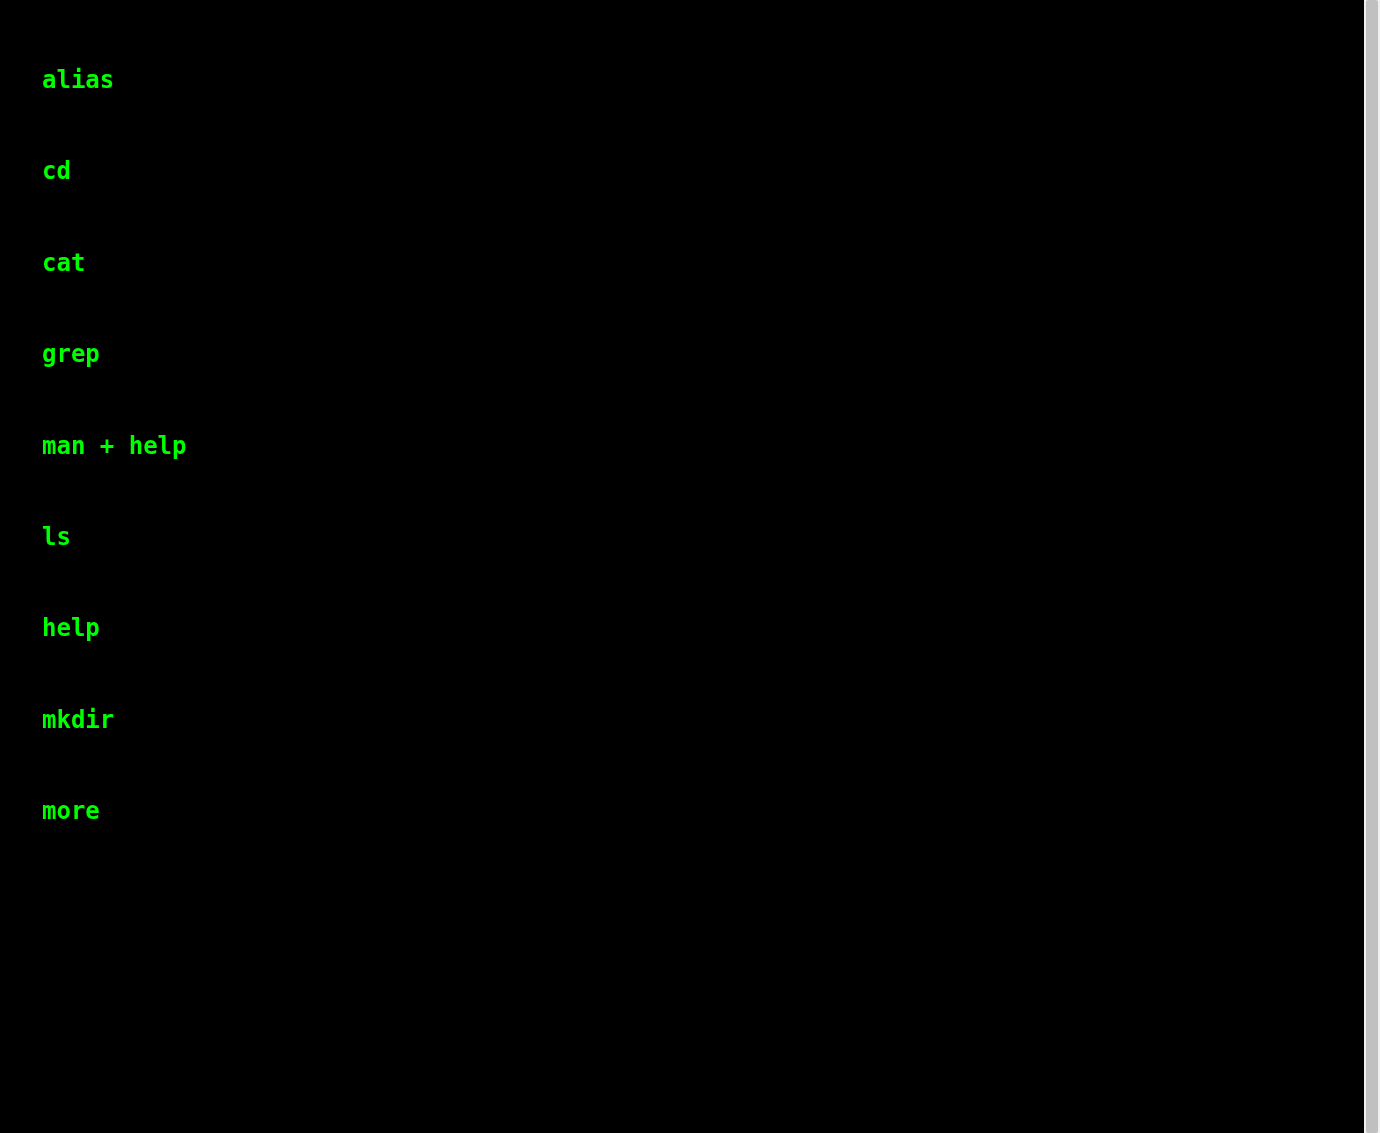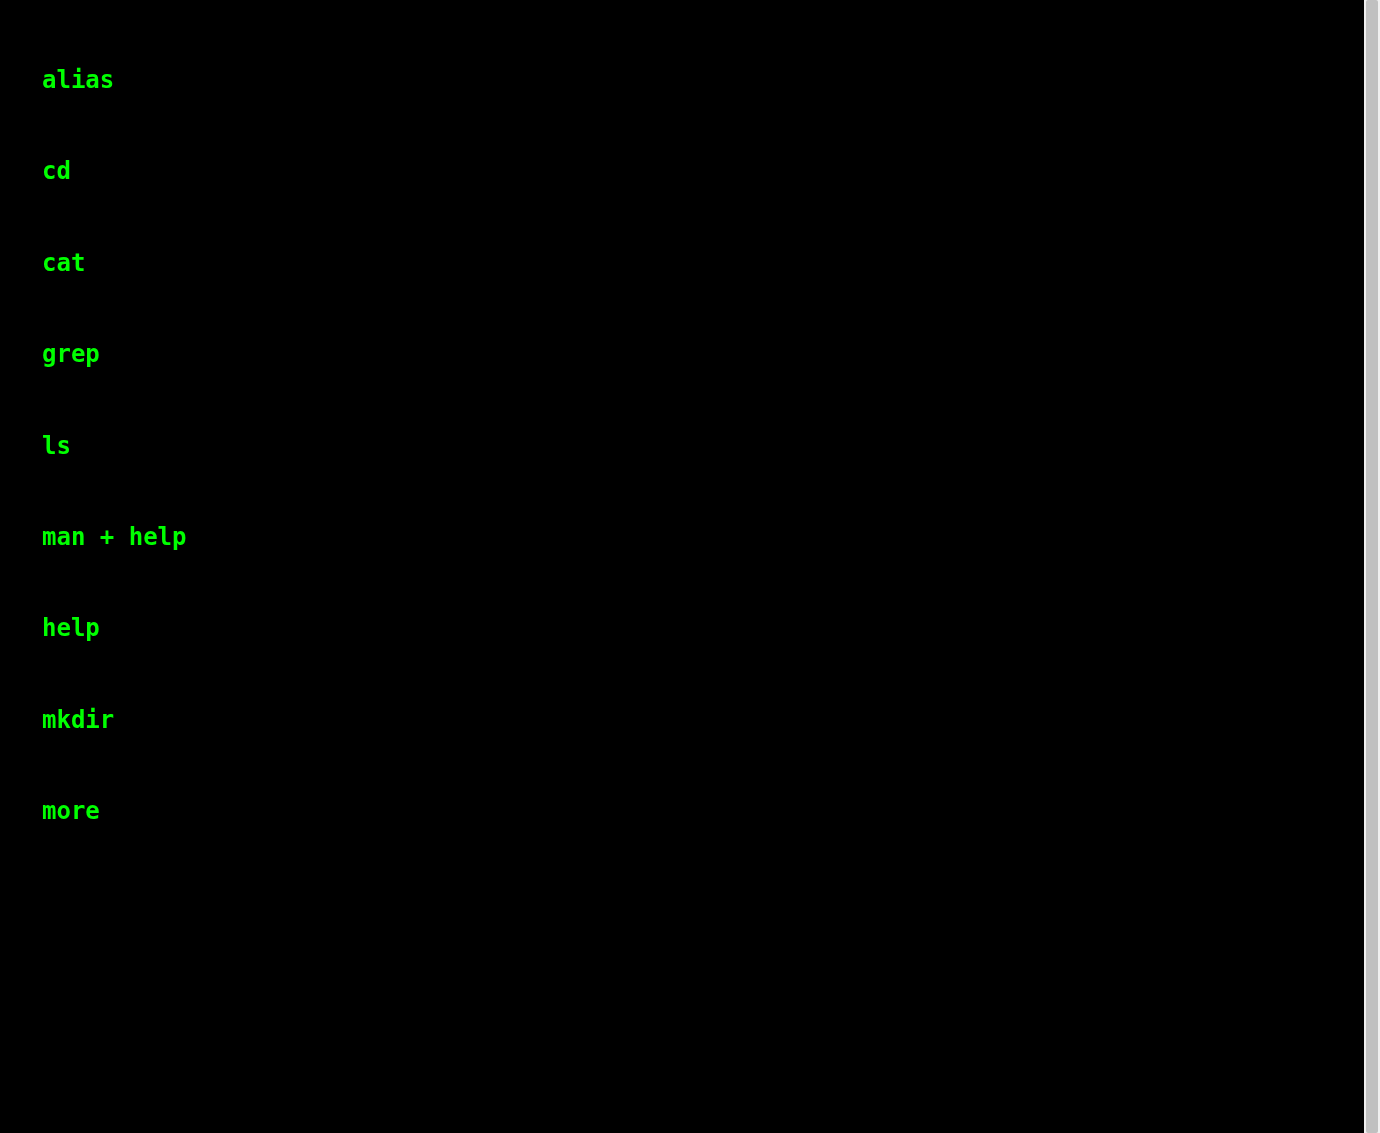--- a/index.html
+++ b/index.html
@@ -49,22 +49,22 @@
     }
   </style>
 </head>
 <body>
 
 <div class="terminal">
   <span class="output-line">alias</span>
   <span class="output-line">cd</span>
   <span class="output-line">cat</span>
   <span class="output-line">grep</span>
+  <span class="output-line">man + help</span>
   <span class="output-line">ls</span>
-  <span class="output-line">man + help</span>
   <span class="output-line">help</span>
   <span class="output-line">mkdir</span>
   <span class="output-line">more</span>
   
   
   
   
   
   <span class="output-line"></span>
   

